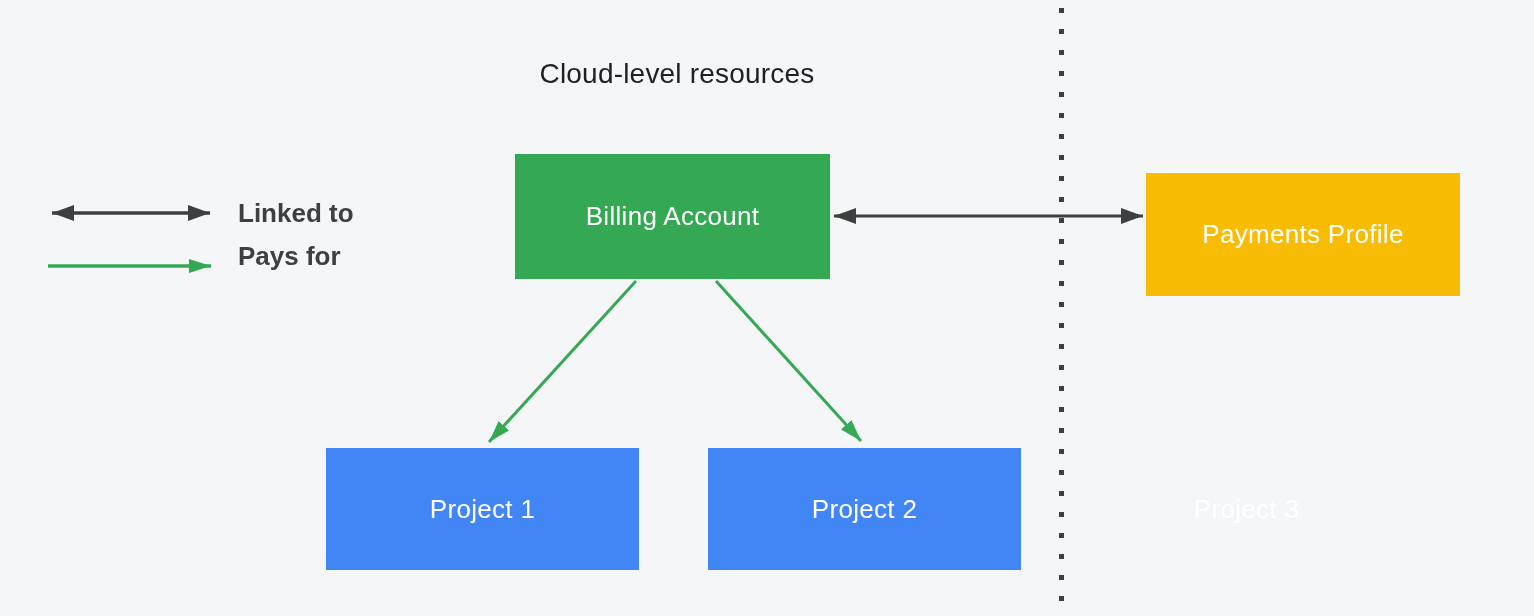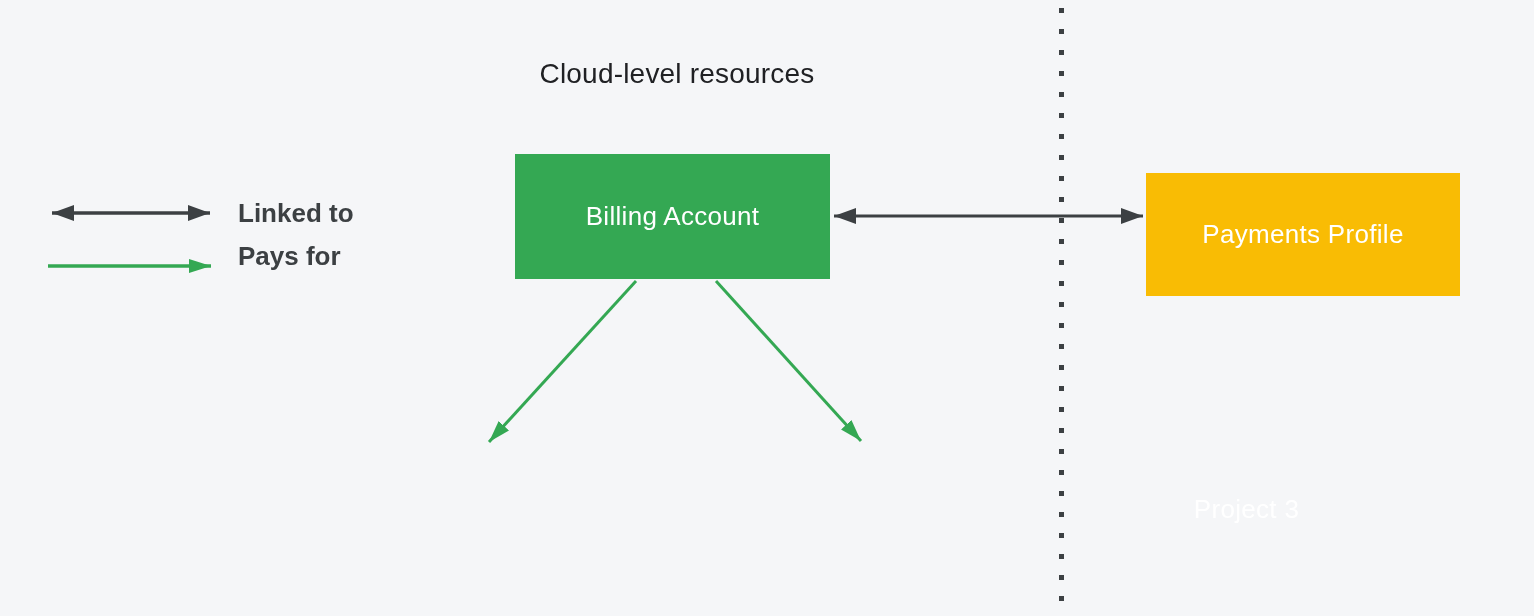--- a/index.html
+++ b/index.html
@@ -89,21 +89,27 @@
   <div class="legend-label legend-label-pays">Pays for</div>
 
   <div class="node node-billing">
     <span>Billing Account</span>
   </div>
 
   <div class="node node-payments">
     <span>Payments Profile</span>
   </div>
 
+  <div class="node node-project1">
+    <span>Project 1</span>
+  </div>
 
+  <div class="node node-project2">
+    <span>Project 2</span>
+  </div>
 
   <div class="node node-project3">
     <span>Project 3</span>
   </div>
 
   <svg class="arrow-layer" viewBox="0 0 1534 616" xmlns="http://www.w3.org/2000/svg">
     <defs>
       <marker id="head-dark" markerUnits="userSpaceOnUse" markerWidth="24" markerHeight="18" refX="22" refY="8" orient="auto-start-reverse">
         <path d="M0,0 L22,8 L0,16 z" fill="#3c4043"></path>
       </marker>

